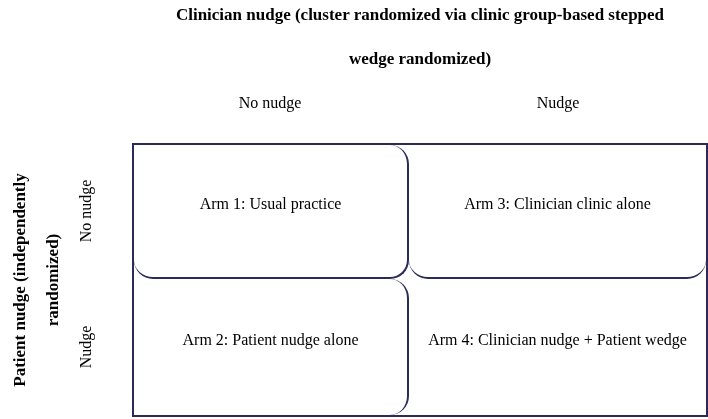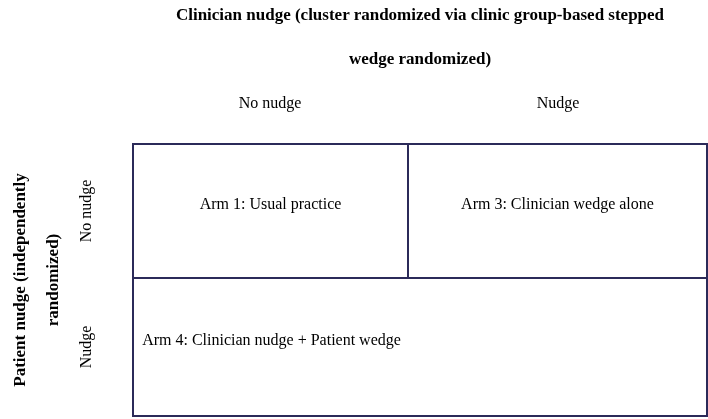--- a/index.html
+++ b/index.html
@@ -76,20 +76,21 @@
   }
   .cell {
     display: flex;
     align-items: center;
     justify-content: center;
     text-align: center;
     font-size: 16px;
     line-height: 46px;
     box-sizing: border-box;
     padding: 0 4px 14px 4px;
+    border-radius: 19px;
   }
   .cell.bR { border-right: 2px solid var(--color-border, #2b2a59); }
   .cell.bB { border-bottom: 2px solid var(--color-border, #2b2a59); }
   .cell .narrow { max-width: 265px; display: inline-block; }
 </style>
 </head>
 <body>
 
 <div class="figure">
 
@@ -107,20 +108,23 @@
   </div>
 
   <div class="rot row-label row1">No nudge</div>
   <div class="rot row-label row2">Nudge</div>
 
   <div class="grid">
     <div class="cell bR bB">
       <span>Arm 1: Usual practice</span>
     </div>
     <div class="cell bB">
-      <span>Arm 3: Clinician wedge alone</span>
+      <span>Arm 3: Clinician clinic alone</span>
+    </div>
+    <div class="cell bR">
+      <span>Arm 2: Patient nudge alone</span>
     </div>
     <div class="cell">
       <span class="narrow">Arm 4: Clinician nudge + Patient wedge</span>
     </div>
   </div>
 
 </div>
 
 </body></html>

